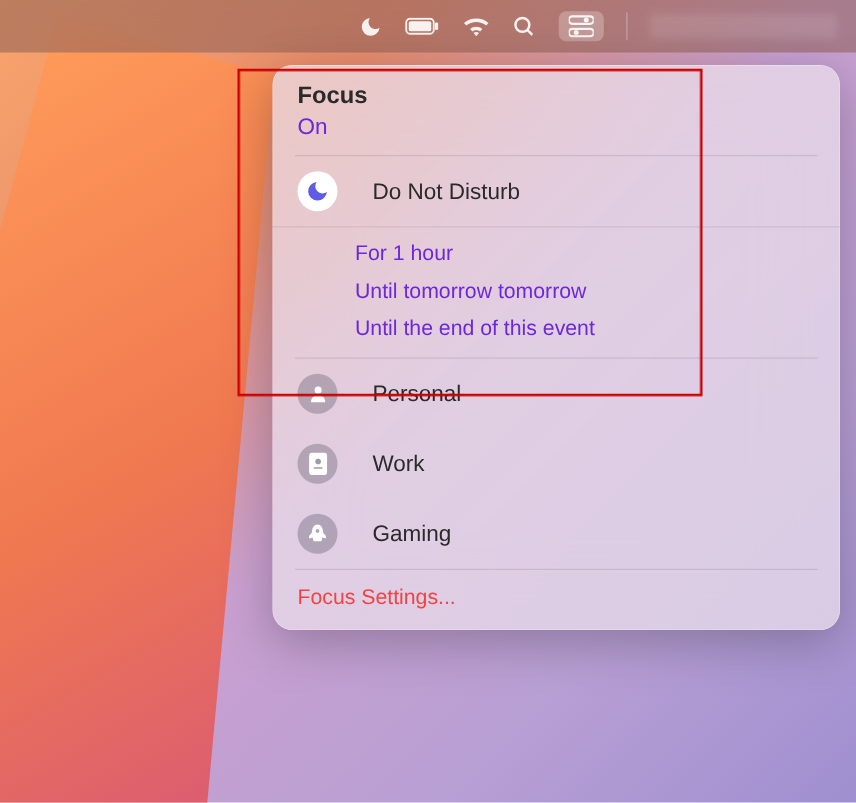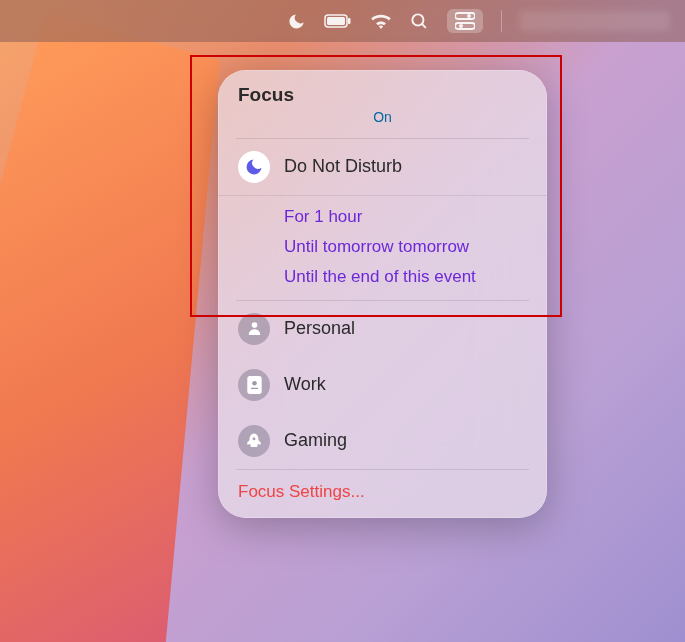--- a/index.html
+++ b/index.html
@@ -66,65 +66,64 @@
     }
     
     .separator-bar {
       width: 1px;
       height: 22px;
       background: rgba(255,255,255,0.3);
     }
     
     .focus-panel {
       position: absolute;
-      top: 70px;
+      top: 52px;
       left: 218px;
-      width: 329px;
+      width: 454px;
       background: rgba(235, 225, 235, 0.7);
       backdrop-filter: blur(30px);
-      border-radius: 28px;
+      border-radius: 16px;
       box-shadow: 0 10px 40px rgba(0,0,0,0.25), 0 0 0 0.5px rgba(255,255,255,0.4) inset;
       padding: 14px 0 10px 0;
     }
     
     .panel-header {
       padding: 0 20px 12px 20px;
     }
     
     .panel-title {
       font-size: 19px;
       font-weight: 700;
       color: #2a2a2a;
       line-height: 1.2;
     }
     
     .panel-subtitle {
-      font-size: 14px;
-      color: #0369a1;
+      font-size: 18px;
+      color: #6d28d9;
       line-height: 1.2;
       margin-top: 2px;
-      text-align: center;
     }
     
     .divider {
       height: 1px;
       background: rgba(0,0,0,0.1);
       margin: 0 18px;
     }
     
     .divider-full {
       height: 1px;
       background: rgba(0,0,0,0.08);
     }
     
     .mode-item {
       display: flex;
       align-items: center;
       padding: 12px 20px;
-      gap: 14px;
+      gap: 28px;
     }
     
     .mode-icon {
       width: 32px;
       height: 32px;
       border-radius: 50%;
       display: flex;
       align-items: center;
       justify-content: center;
       flex-shrink: 0;

